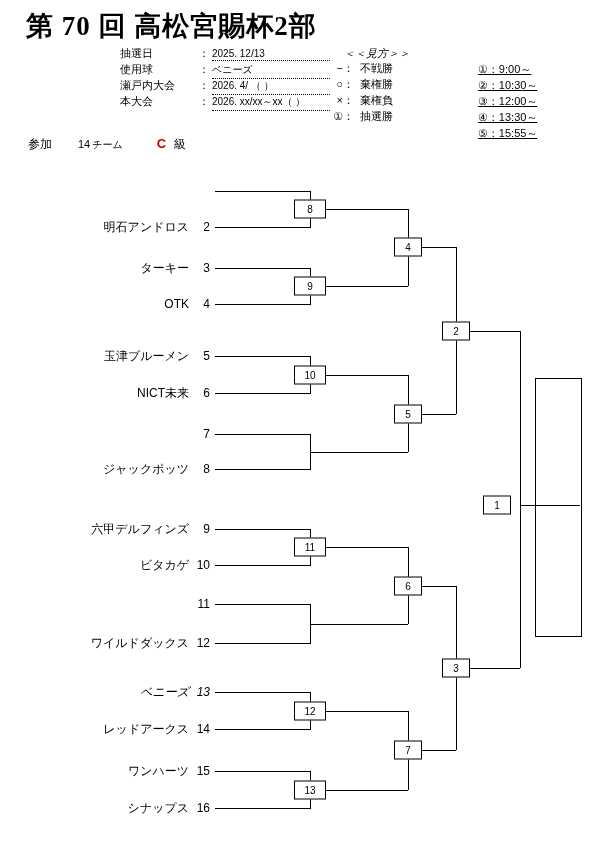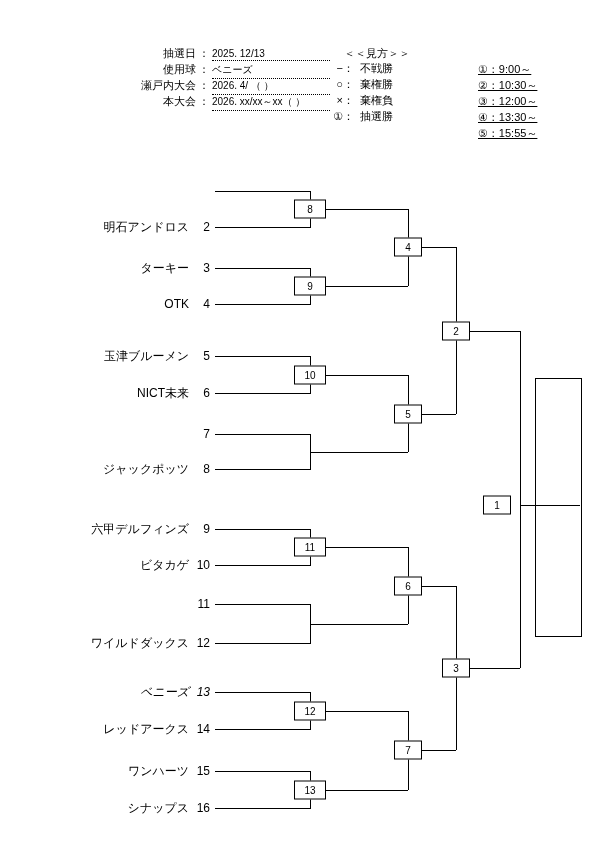--- a/index.html
+++ b/index.html
@@ -40,21 +40,20 @@
     font-family: "Liberation Sans", sans-serif;
   }
   .info-row {
     display: flex;
     align-items: baseline;
     height: 16px;
     white-space: nowrap;
   }
   .info-label {
     width: 76px;
-    text-align: right;
     font-size: 11px;
   }
   .info-colon {
     width: 16px;
     text-align: center;
   }
   .info-value {
     font-size: 10px;
     border-bottom: 1px dotted #000;
     min-width: 118px;
@@ -64,20 +63,21 @@
   .legend {
     position: absolute;
     left: 330px;
     top: 46px;
     font-size: 11px;
   }
   .legend-title {
     text-align: left;
     padding-left: 14px;
     white-space: nowrap;
+    font-style: italic;
   }
   .legend-row {
     display: flex;
     height: 16px;
     align-items: baseline;
     white-space: nowrap;
   }
   .legend-sym {
     width: 24px;
     text-align: right;
@@ -161,20 +161,21 @@
     background: #000;
   }
   .hline { height: 1px; }
   .vline { width: 1px; }
 </style>
 </head>
 <body>
 
 <div class="page">
 
+  <div class="title">第 70 回 高松宮賜杯2部</div>
 
   <div class="info">
     <div class="info-row">
       <span class="info-label">抽選日</span>
       <span class="info-colon">：</span>
       <span class="info-value">2025. 12/13</span>
     </div>
     <div class="info-row">
       <span class="info-label">使用球</span>
       <span class="info-colon">：</span>
@@ -213,20 +214,23 @@
   </div>
 
   <div class="times">
     <div class="times-row">①：9:00～</div>
     <div class="times-row">②：10:30～</div>
     <div class="times-row">③：12:00～</div>
     <div class="times-row">④：13:30～</div>
     <div class="times-row">⑤：15:55～</div>
   </div>
 
+  <div class="participation">
+    <span>参加</span><span class="count">14</span><span class="teams-unit">チーム</span><span class="grade-letter">C</span><span class="grade-word">級</span>
+  </div>
 
   <div class="bracket">
 
     <div class="team-label" style="right:404px; top:227px;"><span>明石アンドロス</span><span class="seed-num">2</span></div>
     <div class="team-label" style="right:404px; top:268px;"><span>ターキー</span><span class="seed-num">3</span></div>
     <div class="team-label" style="right:404px; top:304px;"><span>OTK</span><span class="seed-num">4</span></div>
     <div class="team-label" style="right:404px; top:356px;"><span>玉津ブルーメン</span><span class="seed-num">5</span></div>
     <div class="team-label" style="right:404px; top:393px;"><span>NICT未来</span><span class="seed-num">6</span></div>
     <div class="team-label" style="right:404px; top:434px;"><span></span><span class="seed-num">7</span></div>
     <div class="team-label" style="right:404px; top:469px;"><span>ジャックポッツ</span><span class="seed-num">8</span></div>

